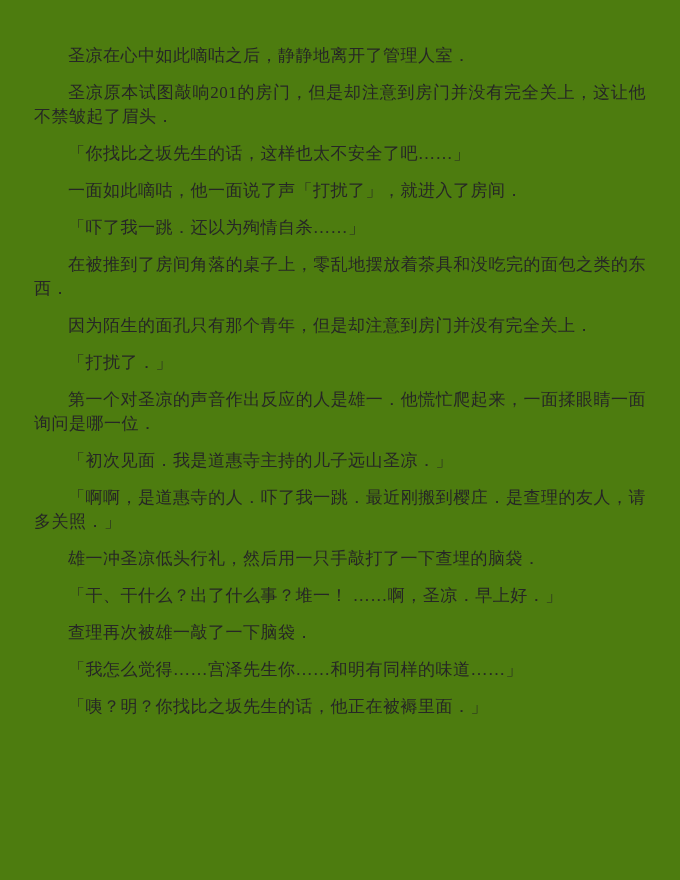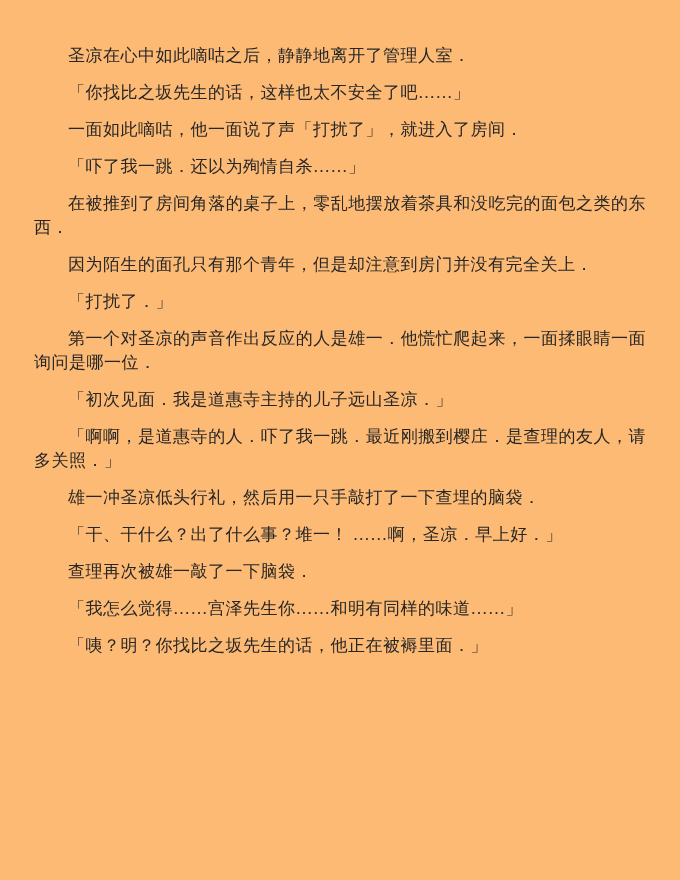--- a/index.html
+++ b/index.html
@@ -10,41 +10,42 @@
   body {
     width: 680px;
     height: 880px;
     overflow: hidden;
     font-family: "Liberation Serif", "DejaVu Serif", serif;
   }
   .page {
     box-sizing: border-box;
     width: 680px;
     height: 880px;
-    background: #fdba74;
+    background: #4d7c0f;
     padding: 44px 34px 20px 34px;
   }
   .text-body p {
     margin: 0 0 13px 0;
     padding: 0;
     text-indent: 2em;
     font-size: 17px;
     line-height: 24px;
     color: #262626;
     text-align: justify;
     letter-spacing: 0.5px;
     word-break: break-all;
   }
 </style>
 </head>
 <body>
 
 <div class="page">
   <div class="text-body" id="text-body">
       <p>圣凉在心中如此嘀咕之后，静静地离开了管理人室．</p>
+      <p>圣凉原本试图敲响201的房门，但是却注意到房门并没有完全关上，这让他不禁皱起了眉头．</p>
       <p>「你找比之坂先生的话，这样也太不安全了吧……」</p>
       <p>一面如此嘀咕，他一面说了声「打扰了」，就进入了房间．</p>
       <p>「吓了我一跳．还以为殉情自杀……」</p>
       <p>在被推到了房间角落的桌子上，零乱地摆放着茶具和没吃完的面包之类的东西．</p>
       <p>因为陌生的面孔只有那个青年，但是却注意到房门并没有完全关上．</p>
       <p>「打扰了．」</p>
       <p>第一个对圣凉的声音作出反应的人是雄一．他慌忙爬起来，一面揉眼睛一面询问是哪一位．</p>
       <p>「初次见面．我是道惠寺主持的儿子远山圣凉．」</p>
       <p>「啊啊，是道惠寺的人．吓了我一跳．最近刚搬到樱庄．是查理的友人，请多关照．」</p>
       <p>雄一冲圣凉低头行礼，然后用一只手敲打了一下查埋的脑袋．</p>

